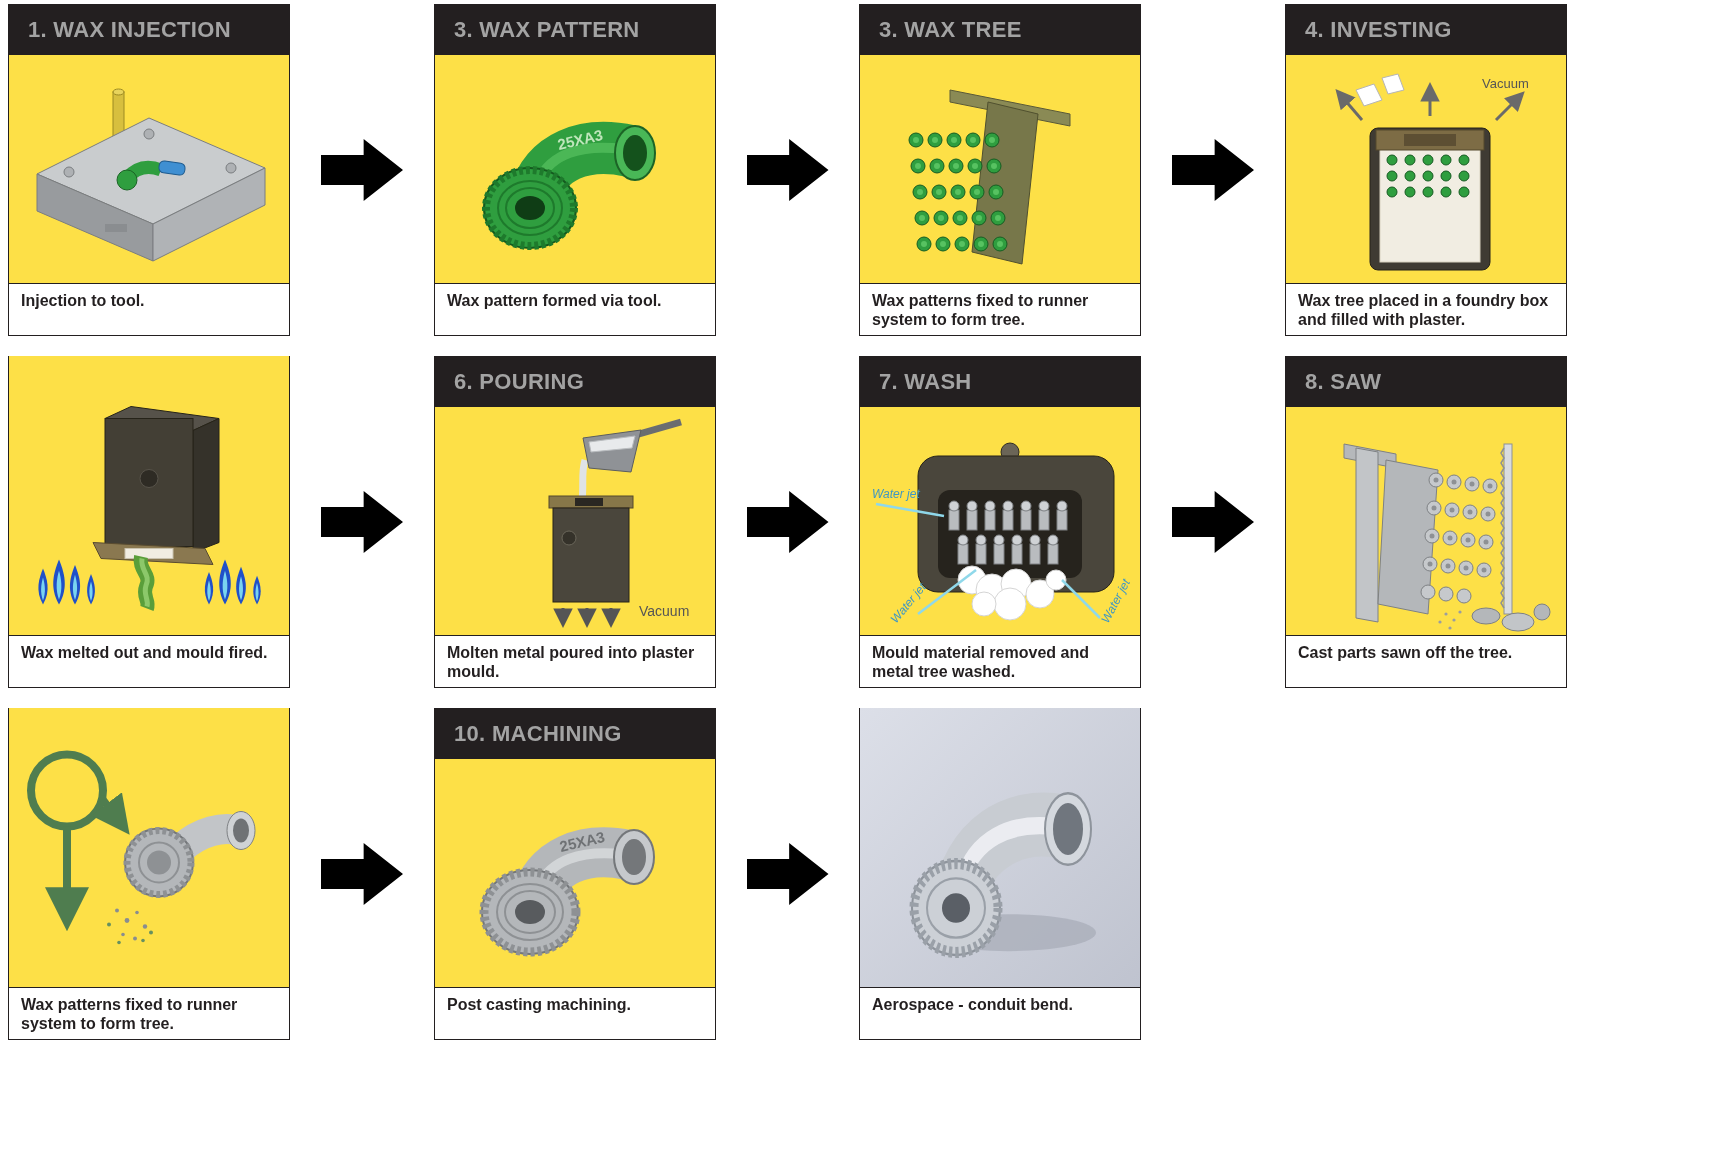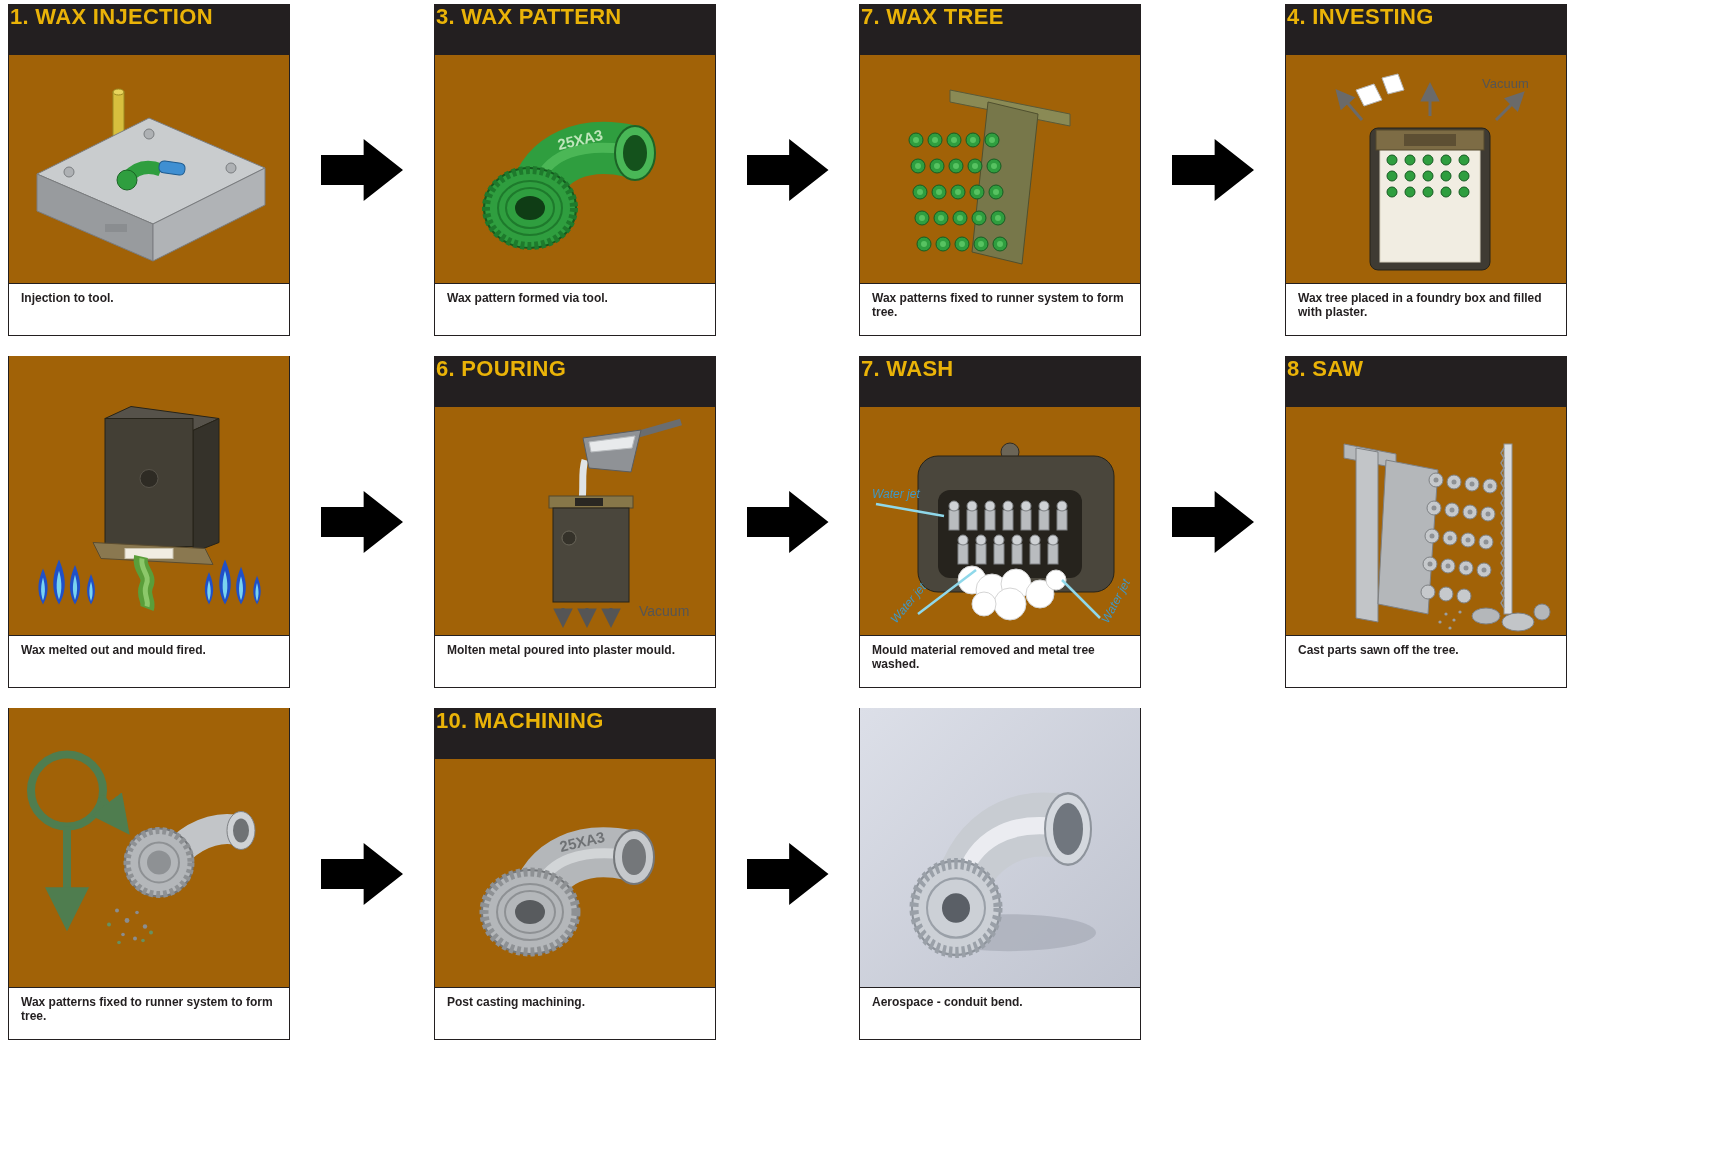--- a/index.html
+++ b/index.html
@@ -1,24 +1,24 @@
 <!DOCTYPE html>
 <html><head>
 <meta charset="utf-8">
 <style>
   html,body{margin:0;padding:0;background:#ffffff;}
   body{width:1733px;height:1155px;font-family:"Liberation Sans",sans-serif;color:#231f20;}
   .diagram{display:grid;grid-template-columns:282px 144px 282px 143px 282px 144px 282px;grid-auto-rows:332px;row-gap:20px;padding:4px 0 0 8px;}
   .card{width:282px;height:332px;display:flex;flex-direction:column;background:#ffffff;box-sizing:border-box;}
-  .card-header{flex:0 0 51px;background:#231f20;color:#eab308;display:flex;align-items:flex-start;padding:0 2px;}
+  .card-header{flex:0 0 51px;background:#231f20;color:#a3a3a3;display:flex;align-items:center;padding:0 20px;}
   .card-title{font-size:22px;font-weight:bold;letter-spacing:.3px;white-space:nowrap;}
-  .card-body{flex:1;border-left:1px solid #231f20;border-right:1px solid #231f20;display:flex;align-items:center;justify-content:center;overflow:hidden;background:#a16207;}
+  .card-body{flex:1;border-left:1px solid #231f20;border-right:1px solid #231f20;display:flex;align-items:center;justify-content:center;overflow:hidden;background:#fde047;}
   .card-body.photo{padding:0;}
   .card-body svg{display:block;width:280px;height:100%;}
-  .card-caption{flex:0 0 53px;box-sizing:border-box;border:1px solid #231f20;padding:7px 16px 0 12px;font-size:12px;font-weight:bold;line-height:1.2;}
+  .card-caption{flex:0 0 53px;box-sizing:border-box;border:1px solid #231f20;padding:7px 16px 0 12px;font-size:16px;font-weight:bold;line-height:1.2;}
   .arrow-cell{display:flex;align-items:center;justify-content:center;}
   .flow-arrow{width:82px;height:62px;background:#000000;clip-path:polygon(0 26%,52% 26%,52% 0,100% 50%,52% 100%,52% 74%,0 74%);}
   .svg-label{font-family:"Liberation Sans",sans-serif;}
 </style>
 </head>
 <body>
 
 <div class="diagram">
 
   <div class="card">
@@ -68,21 +68,21 @@
     </div>
     <div class="card-caption">Wax pattern formed via tool.</div>
   </div>
 
   <div class="arrow-cell">
     <div class="flow-arrow"></div>
   </div>
 
   <div class="card">
     <div class="card-header">
-      <span class="card-title">7. WAX TREE</span>
+      <span class="card-title">3. WAX TREE</span>
     </div>
     <div class="card-body">
       <svg viewBox="0 0 280 226">
         <defs>
           <g id="waxpart">
               <circle r="7" fill="#2f9e3f" stroke="#175c22"></circle>
               <circle r="3" fill="#57c261"></circle>
             </g>
         </defs>
         <polygon points="90,34 210,58 210,70 90,46" fill="#8a8a55" stroke="#5a5a38"></polygon>

